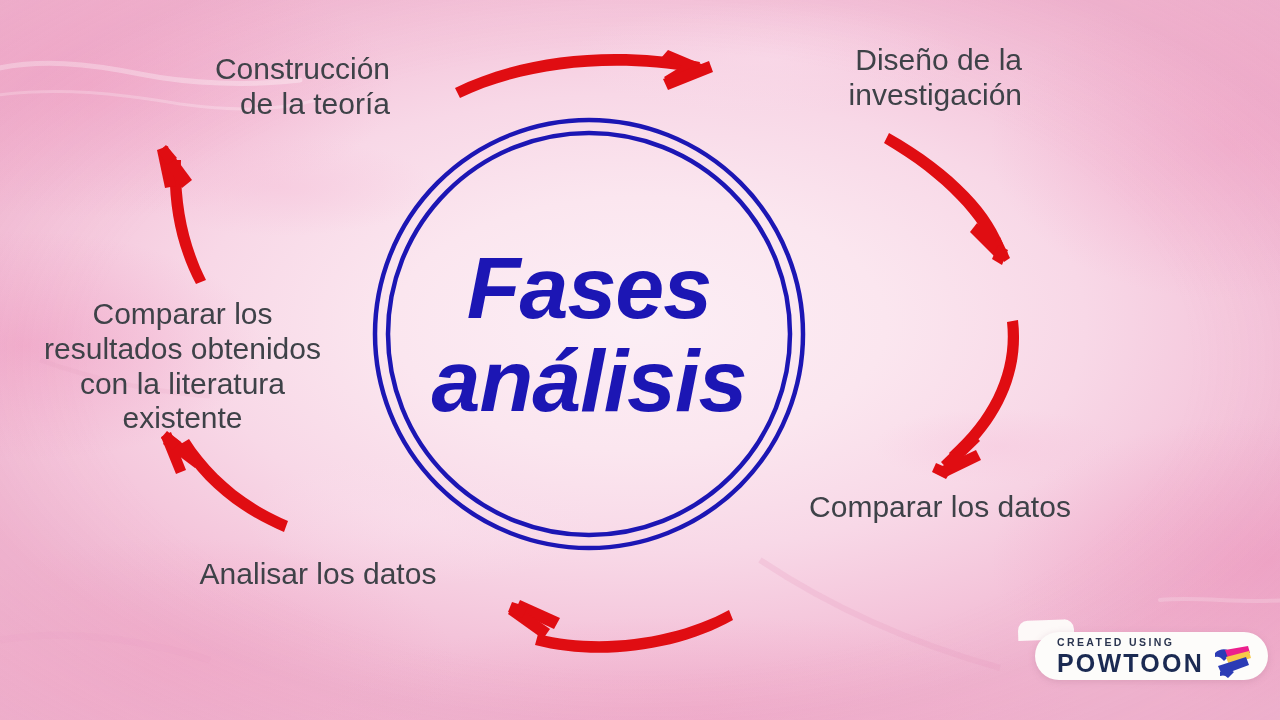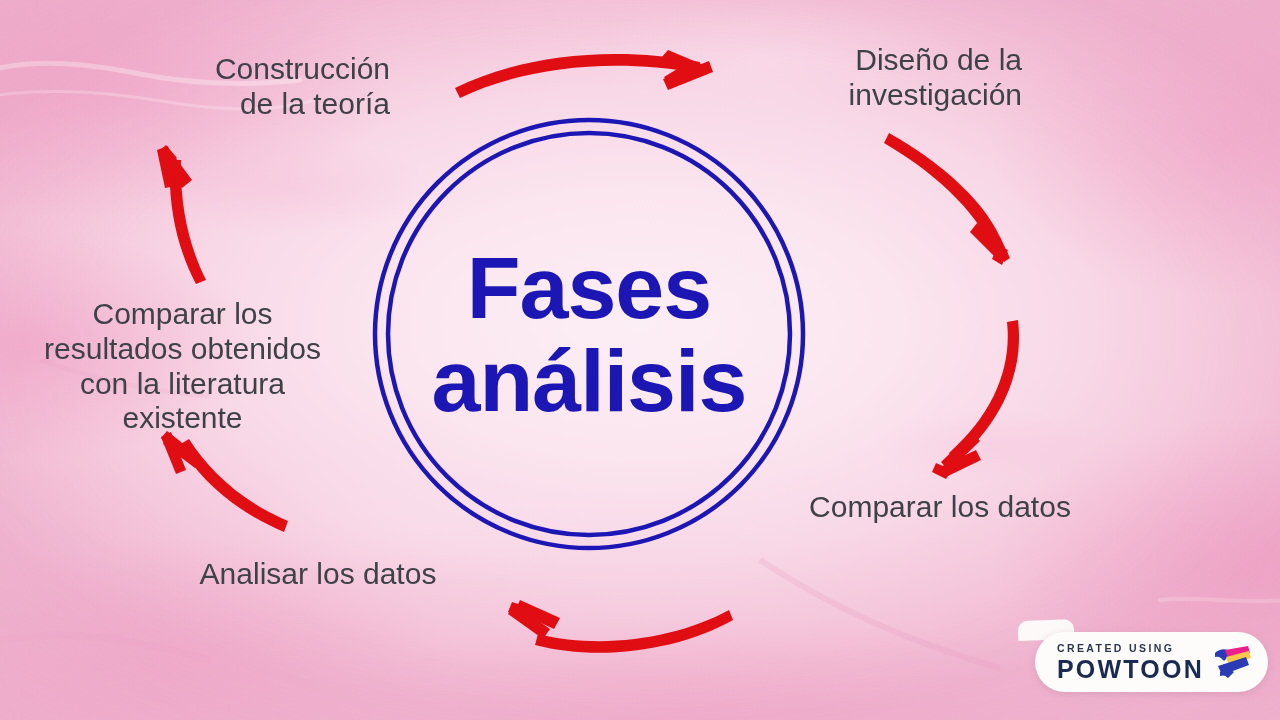--- a/index.html
+++ b/index.html
@@ -67,20 +67,21 @@
     display: flex;
     flex-direction: column;
     align-items: center;
     justify-content: center;
     color: #1c16b4;
     font-weight: 700;
     font-size: 86px;
     line-height: 1.06;
     letter-spacing: -1px;
     text-align: left;
+    font-style: italic;
   }
   #title-block .tline { display: block; white-space: nowrap; }
   #title-line-1 { font-size: 88px; }
   #title-line-2 { font-size: 88px; }
   #title-line-3 { font-size: 88px; }
 
   
   .node-label {
     position: absolute;
     color: #3e4248;
@@ -104,21 +105,21 @@
     width: 1280px; height: 720px;
     pointer-events: none;
   }
 
   
   #powtoon-badge {
     position: absolute;
     left: 1035px;
     top: 632px;
     width: 233px;
-    height: 60px;
+    height: 48px;
     background: #fdfcfa;
     border-radius: 31px;
     box-shadow: 0 2px 7px rgba(170,110,140,0.28);
     display: flex;
     align-items: center;
     padding-left: 22px;
     box-sizing: border-box;
   }
   #powtoon-tail {
     position: absolute;

